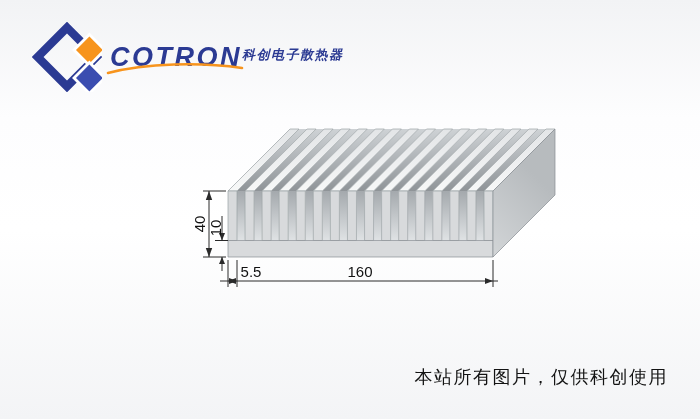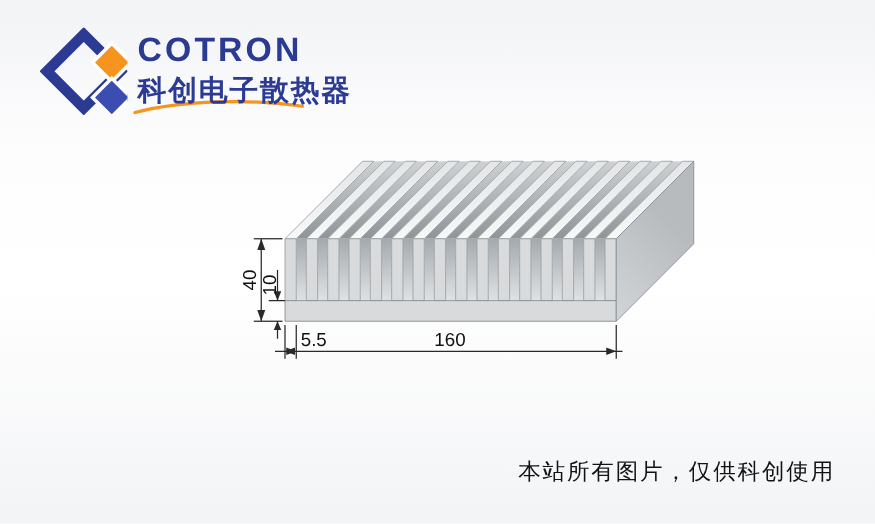--- a/index.html
+++ b/index.html
@@ -4,23 +4,23 @@
 <style>
   html,body{margin:0;padding:0;}
   body{font-family:"Liberation Sans","DejaVu Sans",sans-serif;}
   .page{
     position:relative;width:700px;height:419px;overflow:hidden;
     background:linear-gradient(180deg,#f2f3f5 0%,#fdfdfe 28%,#ffffff 55%,#f3f4f6 100%);
   }
   
   .logo{position:absolute;left:32px;top:22px;display:flex;align-items:center;z-index:3;}
   .logo-mark{width:70px;height:70px;margin-right:8px;}
-  .logo-text{display:flex;flex-direction:column;position:relative;}
+  .logo-text{display:flex;position:relative;font-style:italic;}
   .brand{font-size:27px;font-weight:bold;color:#2b3a93;letter-spacing:2.5px;line-height:1.05;}
-  .subtitle{font-size:23px;font-weight:bold;color:#2b3a93;letter-spacing:1.5px;margin-top:3px;position:relative;z-index:1;}
+  .subtitle{font-size:13px;font-weight:bold;color:#2b3a93;letter-spacing:1.5px;margin-top:3px;position:relative;z-index:1;}
   .swoosh{position:absolute;left:-4px;bottom:-7px;width:140px;height:18px;z-index:0;}
   
   .drawing-svg{position:absolute;left:0;top:0;z-index:1;}
   
   .watermark{
     position:absolute;left:181px;top:197px;z-index:2;
     font-size:21px;font-weight:bold;color:#7d838a;opacity:.32;
     letter-spacing:3px;white-space:nowrap;pointer-events:none;
   }
   

